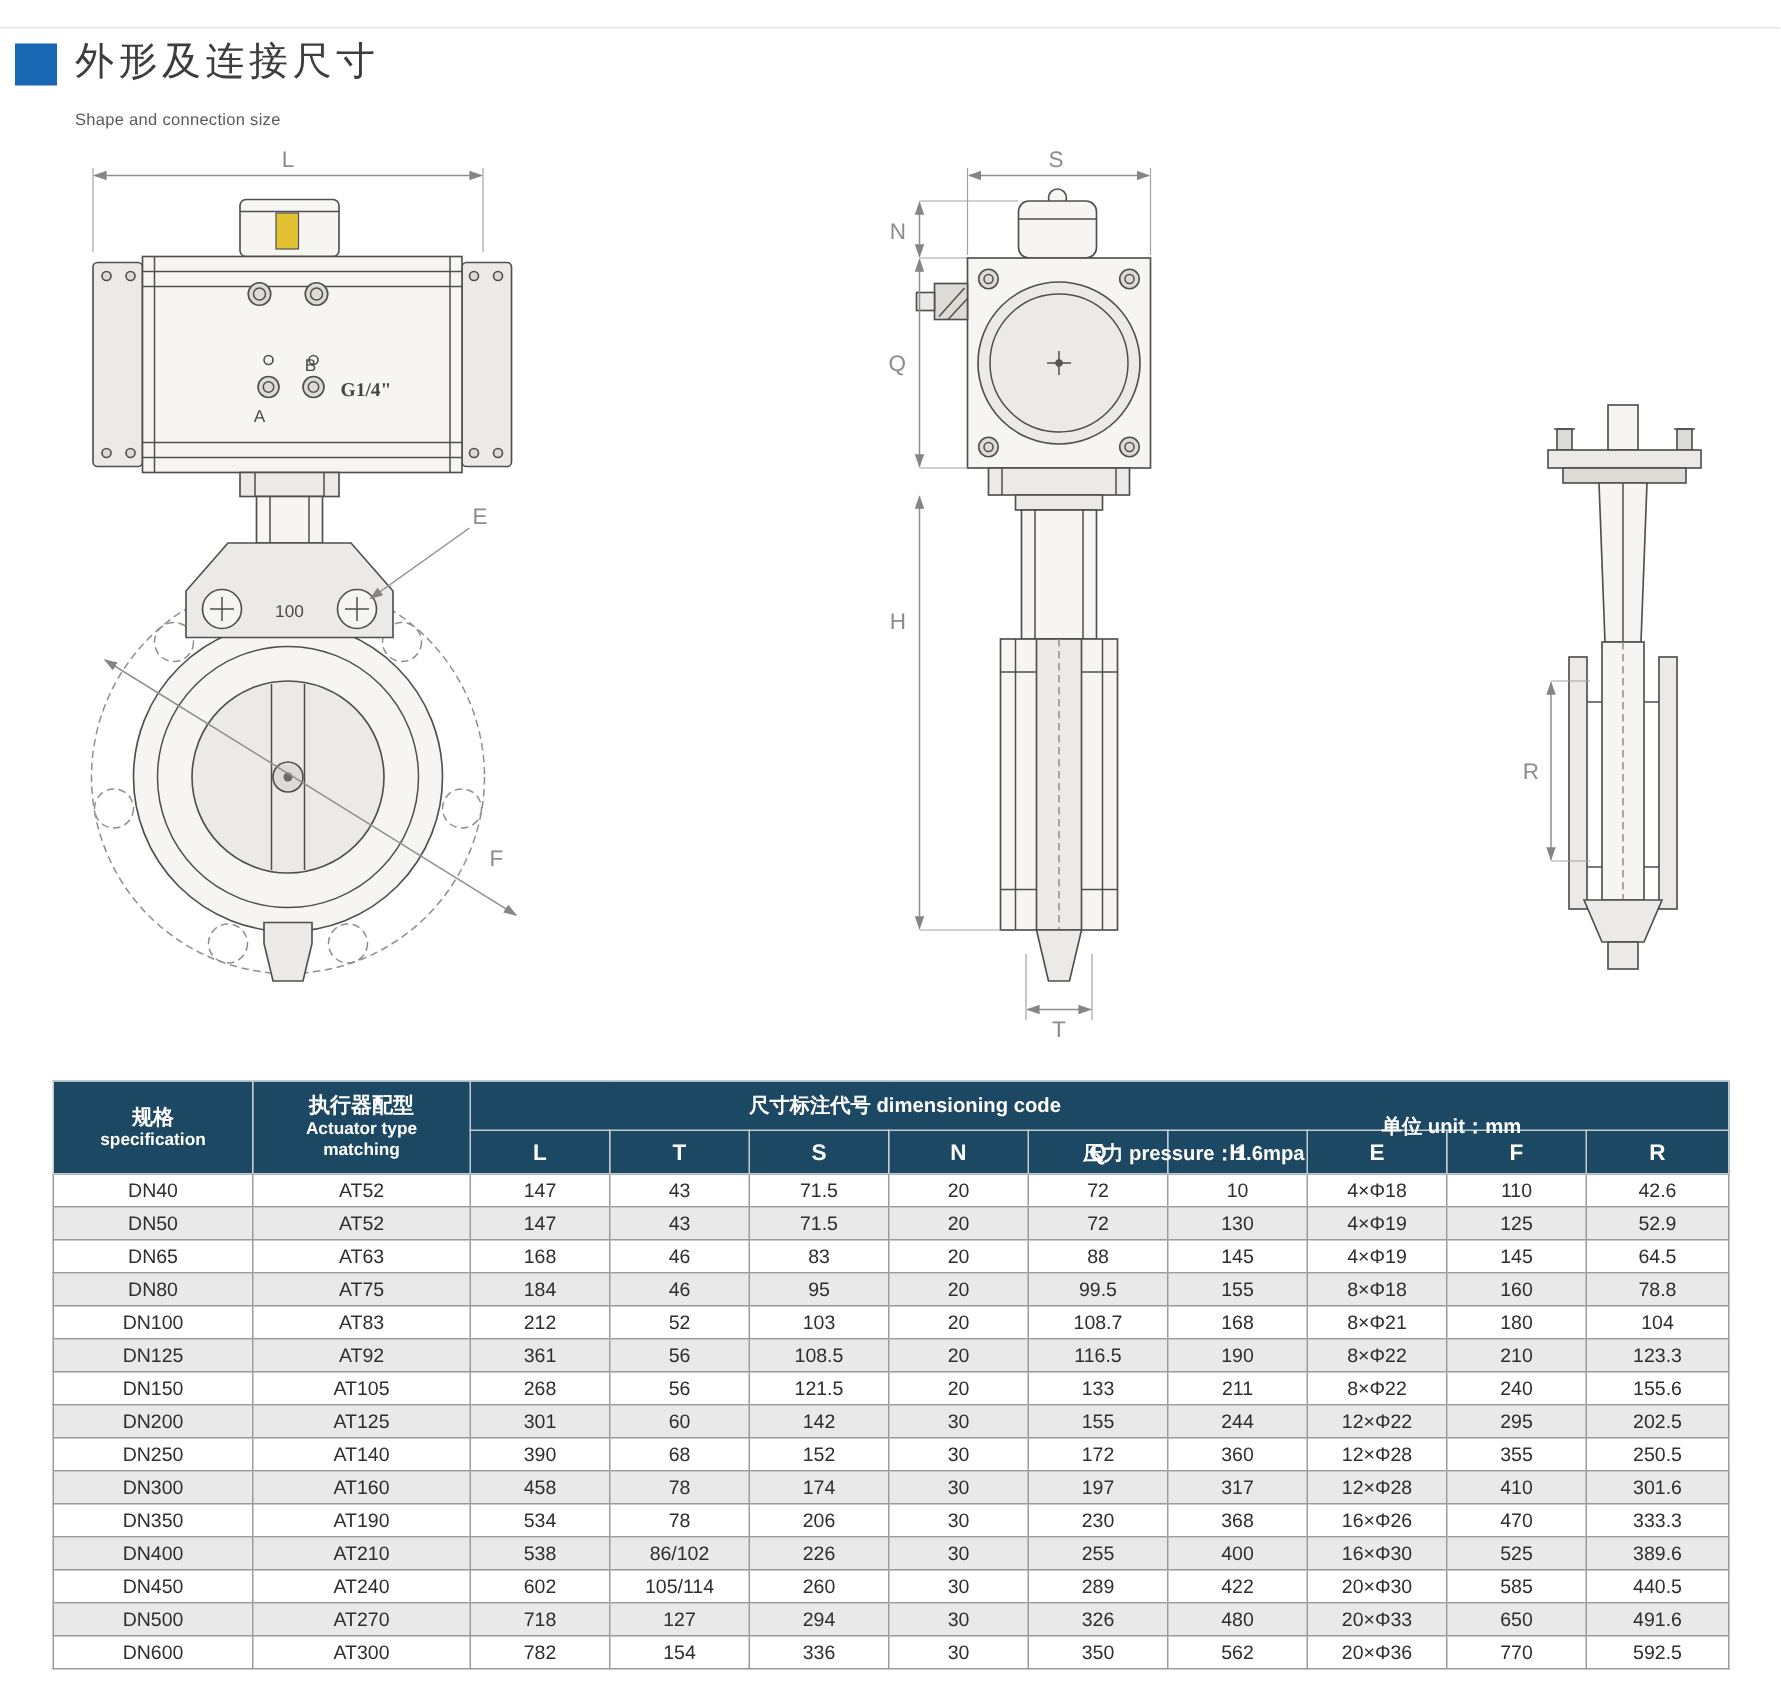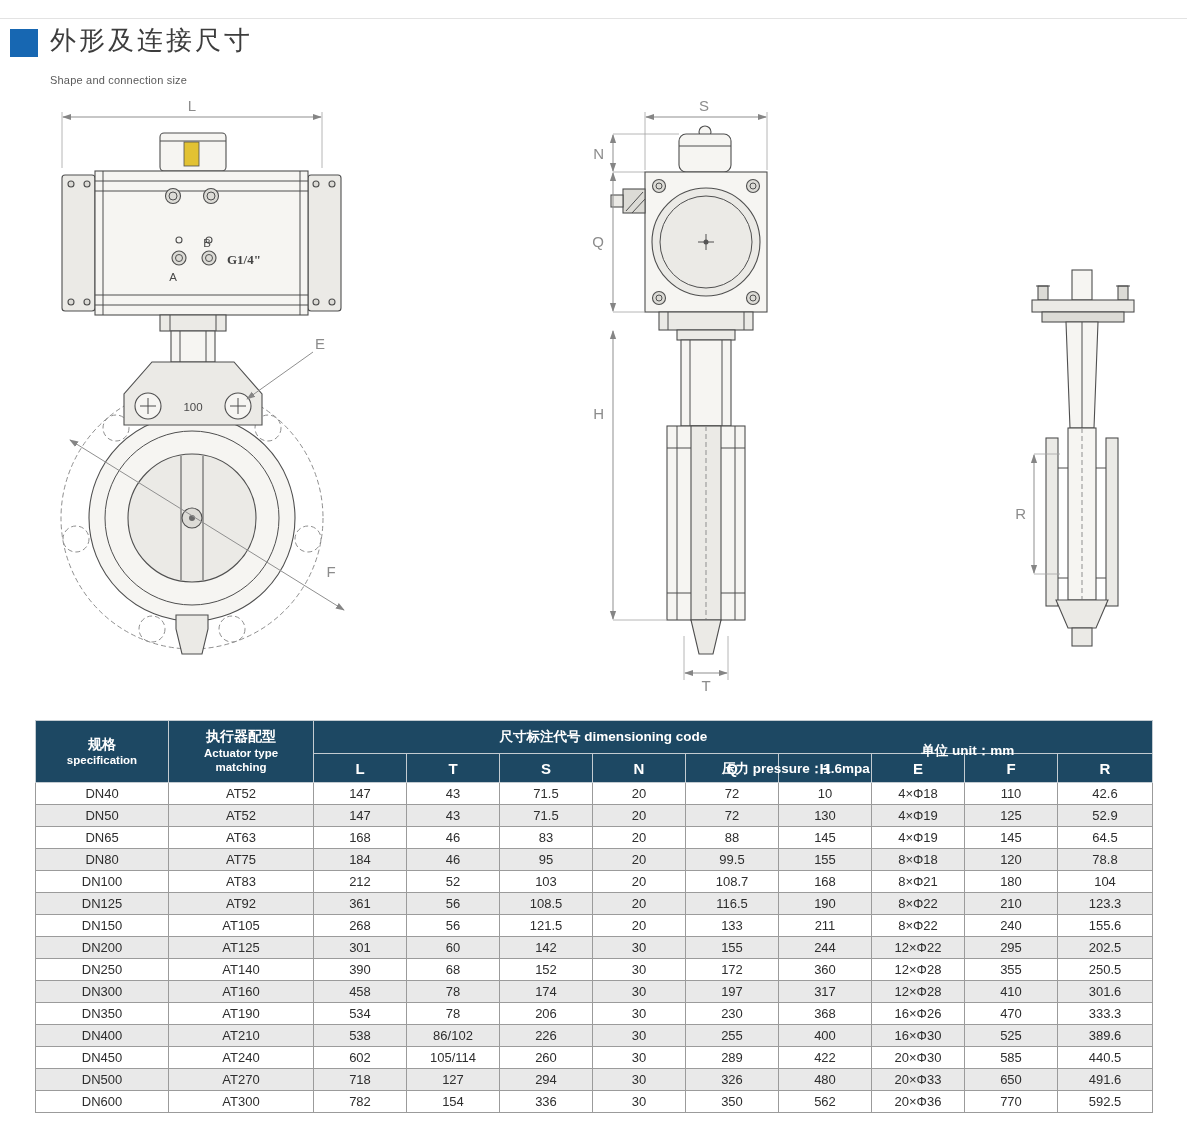--- a/index.html
+++ b/index.html
@@ -313,21 +313,21 @@
         <tr class="alt">
           <td>DN80</td>
           <td>AT75</td>
           <td>184</td>
           <td>46</td>
           <td>95</td>
           <td>20</td>
           <td>99.5</td>
           <td>155</td>
           <td>8×Φ18</td>
-          <td>120</td>
+          <td>160</td>
           <td>78.8</td>
         </tr>
         <tr>
           <td>DN100</td>
           <td>AT83</td>
           <td>212</td>
           <td>52</td>
           <td>103</td>
           <td>20</td>
           <td>108.7</td>

